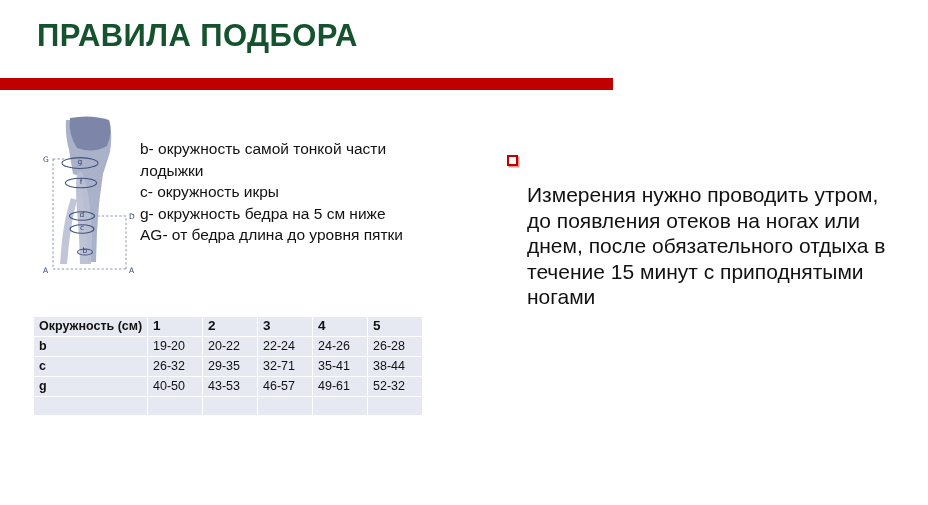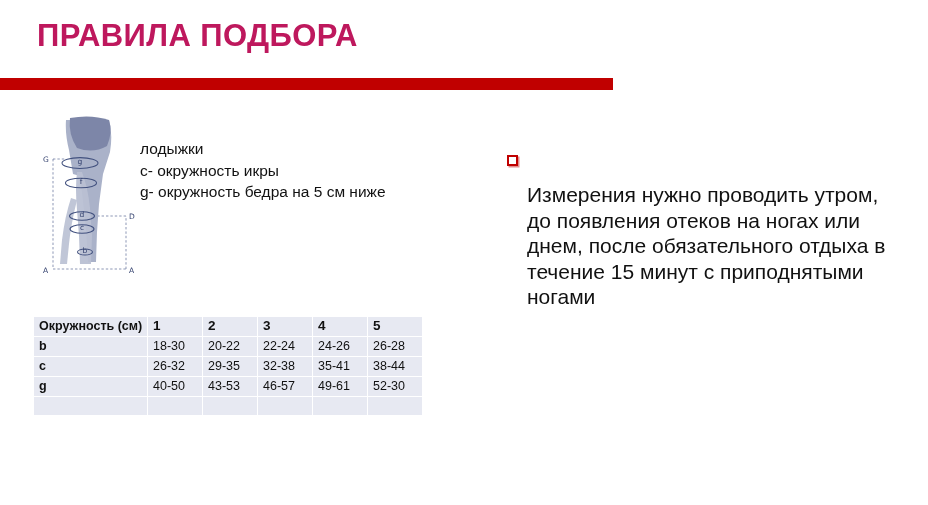--- a/index.html
+++ b/index.html
@@ -17,21 +17,21 @@
   }
 
   
   .slide-title {
     position: absolute;
     left: 37px;
     top: 18px;
     font-size: 31px;
     font-weight: bold;
     letter-spacing: 0.4px;
-    color: #be185d;
+    color: #14532d;
     white-space: nowrap;
   }
 
   .title-rule {
     position: absolute;
     left: 0;
     top: 78px;
     width: 613px;
     height: 12px;
     background: #c00000;
@@ -165,23 +165,25 @@
     <g font-family="DejaVu Sans, sans-serif" font-size="7.5" fill="#2f3d6b">
       <text x="10" y="50">G</text>
       <text x="96" y="107">D</text>
       <text x="10" y="161">A</text>
       <text x="96" y="161">A</text>
     </g>
   </svg>
 </div>
 
 <div class="legend-text">
+  <span class="ln">b- окружность самой тонкой части</span>
   <span class="ln">лодыжки</span>
   <span class="ln">c- окружность икры</span>
   <span class="ln">g- окружность бедра на 5 см ниже</span>
+  <span class="ln">AG- от бедра длина до уровня пятки</span>
 </div>
 
 <div class="note-block">
   <span class="note-bullet"></span>
   <span class="note-text"> Измерения нужно проводить утром, до появления отеков на ногах или днем, после обязательного отдыха в течение 15 минут с приподнятыми ногами</span>
 </div>
 
 <table class="size-table">
   <thead>
     <tr>
@@ -189,41 +191,41 @@
       <th class="col-val">1</th>
       <th class="col-val">2</th>
       <th class="col-val">3</th>
       <th class="col-val">4</th>
       <th class="col-val">5</th>
     </tr>
   </thead>
   <tbody>
     <tr>
       <td class="col-label row-head">b</td>
-      <td class="col-val">18-30</td>
+      <td class="col-val">19-20</td>
       <td class="col-val">20-22</td>
       <td class="col-val">22-24</td>
       <td class="col-val">24-26</td>
       <td class="col-val">26-28</td>
     </tr>
     <tr>
       <td class="col-label row-head">c</td>
       <td class="col-val">26-32</td>
       <td class="col-val">29-35</td>
-      <td class="col-val">32-38</td>
+      <td class="col-val">32-71</td>
       <td class="col-val">35-41</td>
       <td class="col-val">38-44</td>
     </tr>
     <tr>
       <td class="col-label row-head">g</td>
       <td class="col-val">40-50</td>
       <td class="col-val">43-53</td>
       <td class="col-val">46-57</td>
       <td class="col-val">49-61</td>
-      <td class="col-val">52-30</td>
+      <td class="col-val">52-32</td>
     </tr>
     <tr class="spacer-row">
       <td class="col-label"></td>
       <td class="col-val"></td>
       <td class="col-val"></td>
       <td class="col-val"></td>
       <td class="col-val"></td>
       <td class="col-val"></td>
     </tr>
   </tbody>

